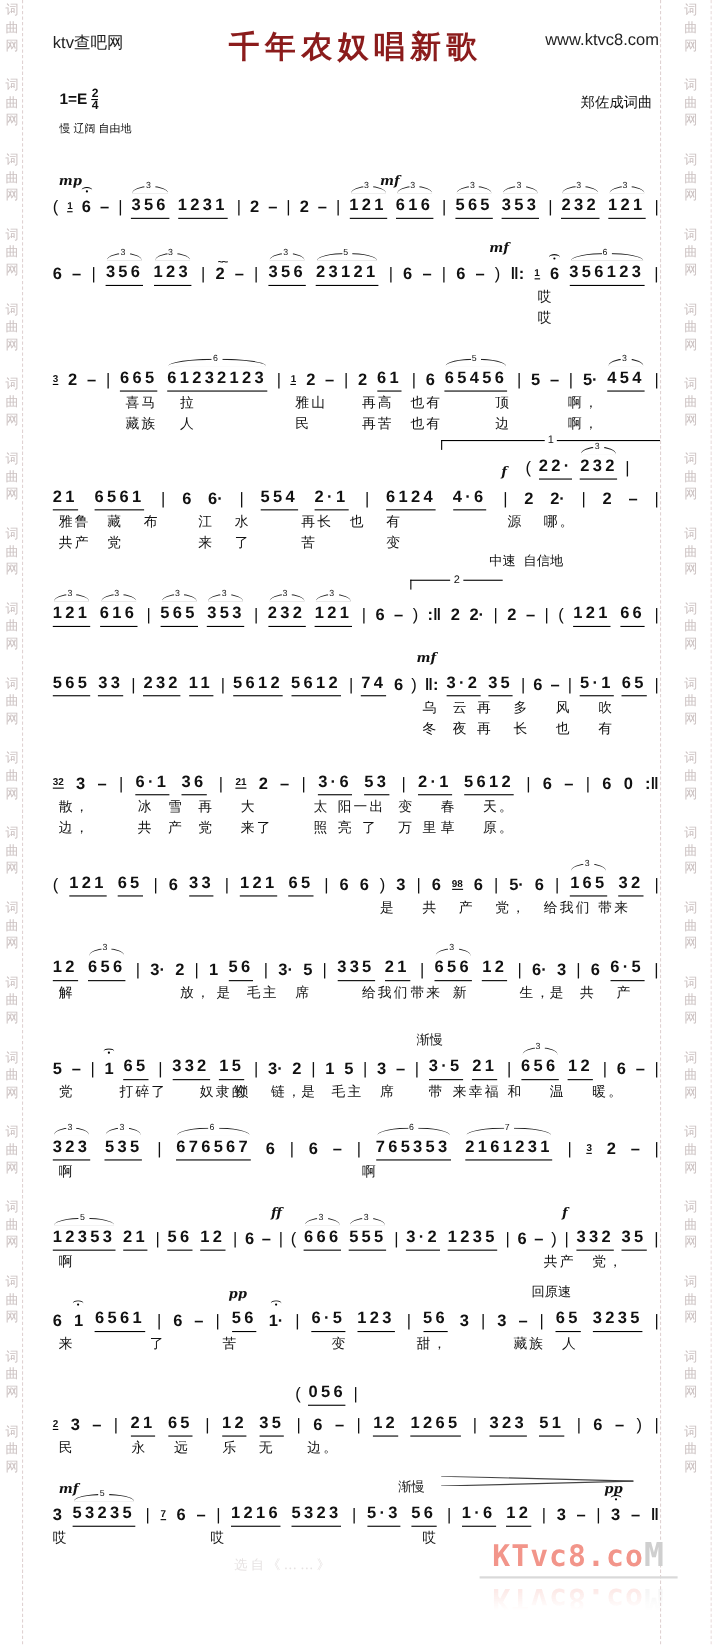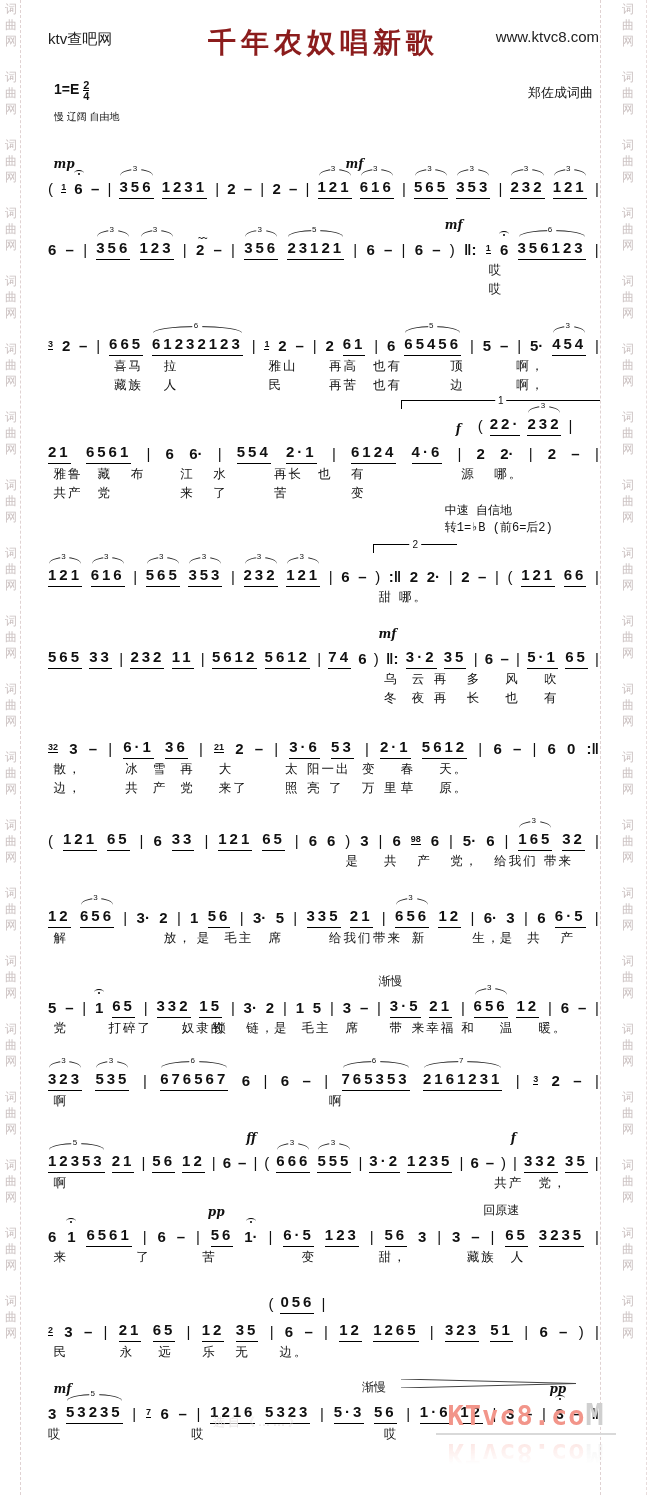--- a/index.html
+++ b/index.html
@@ -491,23 +491,20 @@
             <span style="left: 1%;">共产</span>
             <span style="left: 9%;">党</span>
             <span style="left: 24%;">来</span>
             <span style="left: 30%;">了</span>
             <span style="left: 41%;">苦</span>
             <span style="left: 55%;">变</span>
           </div>
           <div class="post">
             <span style="left: 72%;">中速 自信地</span>
           </div>
-          <div class="post">
-            <span style="left: 72%;">转1=♭B (前6=后2)</span>
-          </div>
         </div>
         <div class="system" style="margin-top: 8px;">
           <div class="marks">
             <div class="volta" style="left: 59%; width: 15%;">
               <span class="vn">2</span>
             </div>
           </div>
           <div class="notes">
             <span class="tok note u">121<span class="tup">
                 <b>3</b>
@@ -537,23 +534,20 @@
             <span class="tok note">2</span>
             <span class="tok note">2·</span>
             <span class="tok bar">|</span>
             <span class="tok note">2</span>
             <span class="tok dash">–</span>
             <span class="tok bar">|</span>
             <span class="tok paren">(</span>
             <span class="tok note u">121</span>
             <span class="tok note u">66</span>
             <span class="tok bar">|</span>
-          </div>
-          <div class="lyr">
-            <span style="left: 60%;">甜 哪。</span>
           </div>
         </div>
         <div class="system" style="margin-top: 20px;">
           <div class="marks">
             <span class="dyn" style="left: 60%;">mf</span>
           </div>
           <div class="notes">
             <span class="tok note u">565</span>
             <span class="tok note u">33</span>
             <span class="tok bar">|</span>

